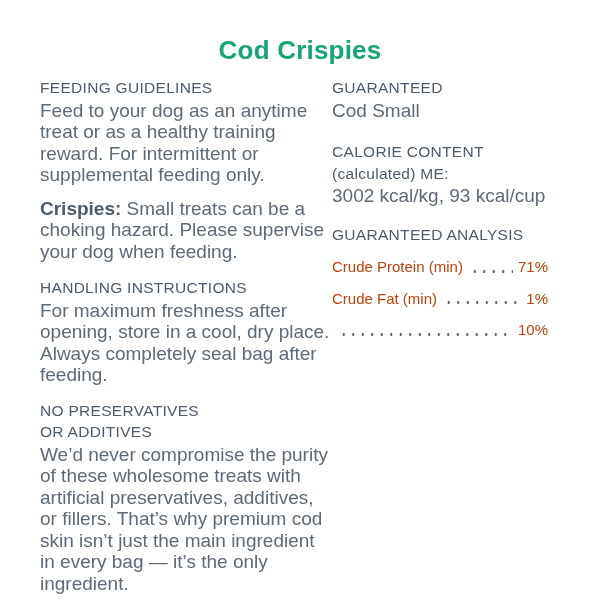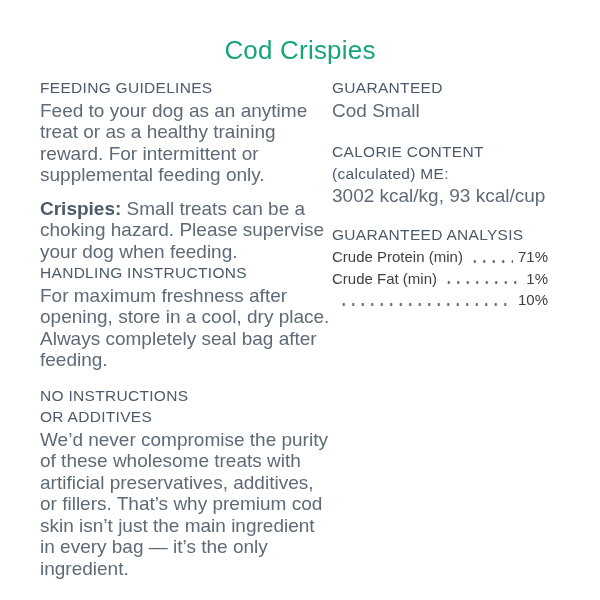--- a/index.html
+++ b/index.html
@@ -11,21 +11,21 @@
     font-family: "Liberation Sans", sans-serif;
     overflow: hidden;
     box-sizing: border-box;
     padding-top: 35px;
   }
   .title {
     margin: 0;
     text-align: center;
     font-size: 26px;
     line-height: 30px;
-    font-weight: 400;
+    font-weight: 700;
     letter-spacing: 0.2px;
     color: #16A578;
   }
   .columns {
     display: grid;
     grid-template-columns: 292px 1fr;
     padding: 0 52px 0 40px;
     margin-top: 12px;
   }
   .col { min-width: 0; }
@@ -39,33 +39,33 @@
   }
   h2 .h2-line { display: block; }
   p, .body-text {
     margin: 0;
     font-size: 19px;
     line-height: 21.5px;
     color: #5E6A77;
   }
   p strong { color: #4C5A6A; font-weight: 700; }
   .sec-feeding p.attention { margin-top: 12px; }
-  .sec-handling { }
+  .sec-handling { margin-top: 15px; }
   .sec-preservatives { margin-top: 14px; }
   .sec-ingredient { margin-bottom: 20px; }
   .sec-calorie { margin-bottom: 17px; }
   .ga-row {
     display: flex;
     align-items: flex-end;
     font-size: 15px;
     line-height: 21.5px;
-    color: #404040;
+    color: #c2410c;
   }
   .ga-label { white-space: nowrap; }
-  .ga-value { white-space: nowrap; text-align: right; }
+  .ga-value { white-space: nowrap; text-align: right; margin-top: 10px; }
   .ga-leader {
     flex: 1 1 auto;
     height: 5px;
     margin: 0 5px 4px 7px;
     background-image: radial-gradient(circle, #5E6A77 1.1px, rgba(94,106,119,0) 1.5px);
     background-size: 9.5px 5px;
     background-repeat: repeat-x;
     background-position: left center;
   }
 </style>
@@ -86,21 +86,21 @@
         <p class="attention"><strong>Crispies:</strong> <span>Small treats can be a choking hazard. Please supervise your dog when feeding.</span></p>
       </section>
 
       <section class="sec-handling">
         <h2>HANDLING INSTRUCTIONS</h2>
         <p>For maximum freshness after opening, store in a cool, dry place. Always completely seal bag after feeding.</p>
       </section>
 
       <section class="sec-preservatives">
         <h2>
-            <span class="h2-line">NO INSTRUCTIONS</span>
+            <span class="h2-line">NO PRESERVATIVES</span>
             <span class="h2-line">OR ADDITIVES</span>
           </h2>
         <p>We’d never compromise the purity of these wholesome treats with artificial preservatives, additives, or fillers. That’s why premium cod skin isn’t just the main ingredient in every bag — it’s the only ingredient.</p>
       </section>
 
     </div>
 
     <div class="col right">
 
       <section class="sec-ingredient">

